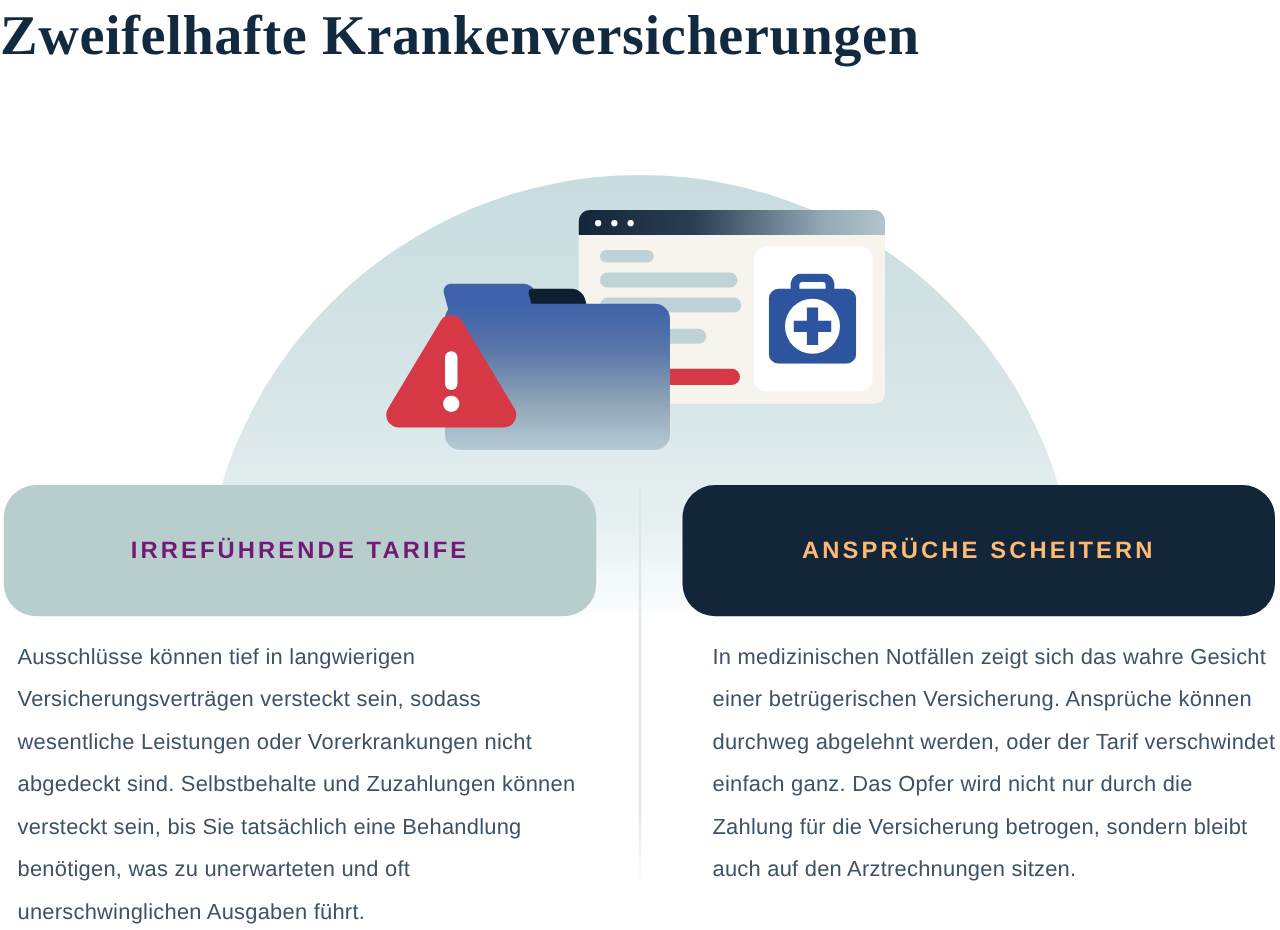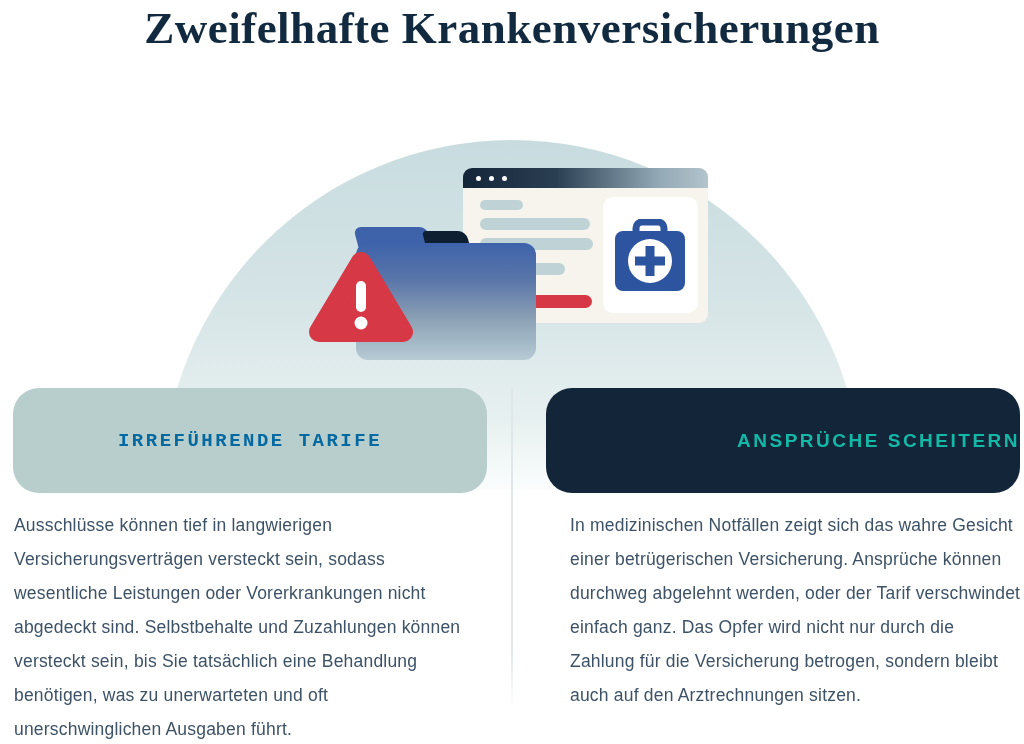--- a/index.html
+++ b/index.html
@@ -17,21 +17,21 @@
   .canvas{
     position:relative;
     width:1024px;height:744px;
     overflow:hidden;
     background:#fff;
     font-family:"Liberation Sans", sans-serif;
   }
   
   .page-title{
     position:absolute;left:0;top:2px;width:1024px;
-    text-align:center;
+    text-align:left;
     font-family:"Liberation Serif", serif;
     font-weight:700;font-size:45px;line-height:52px;
     letter-spacing:0.5px;
     color:var(--heading-navy);
   }
   .page-subtitle{
     position:absolute;left:0;top:71px;width:1024px;
     text-align:center;
     font-size:17px;line-height:24px;
     color:var(--subtitle-slate);
@@ -86,22 +86,22 @@
   }
   .warning-svg{position:absolute;left:306px;top:248px;color:var(--alert-red);z-index:4;}
   
   .pill{
     position:absolute;top:388px;width:474px;height:105px;
     border-radius:26px;
     display:flex;align-items:center;justify-content:center;
     font-size:19px;font-weight:700;letter-spacing:2.5px;
     z-index:5;
   }
-  .pill-left{left:13px;background:var(--pill-teal);color:#0369a1;font-family:Liberation Mono, monospace;}
-  .pill-right{left:546px;background:var(--pill-navy);color:#14b8a6;justify-content:flex-end;}
+  .pill-left{left:3px;background:var(--pill-teal);color:#701a75;}
+  .pill-right{left:546px;background:var(--pill-navy);color:#fdba74;}
   .divider{
     position:absolute;left:511px;top:388px;width:2px;height:320px;
     background:linear-gradient(180deg,#dfe7e9 0%,#dfe7e9 82%,rgba(223,231,233,0) 100%);
     z-index:4;
   }
   
   .col-text{
     position:absolute;top:508px;
     font-size:17.5px;line-height:34px;letter-spacing:0.2px;
     color:var(--body-slate);

